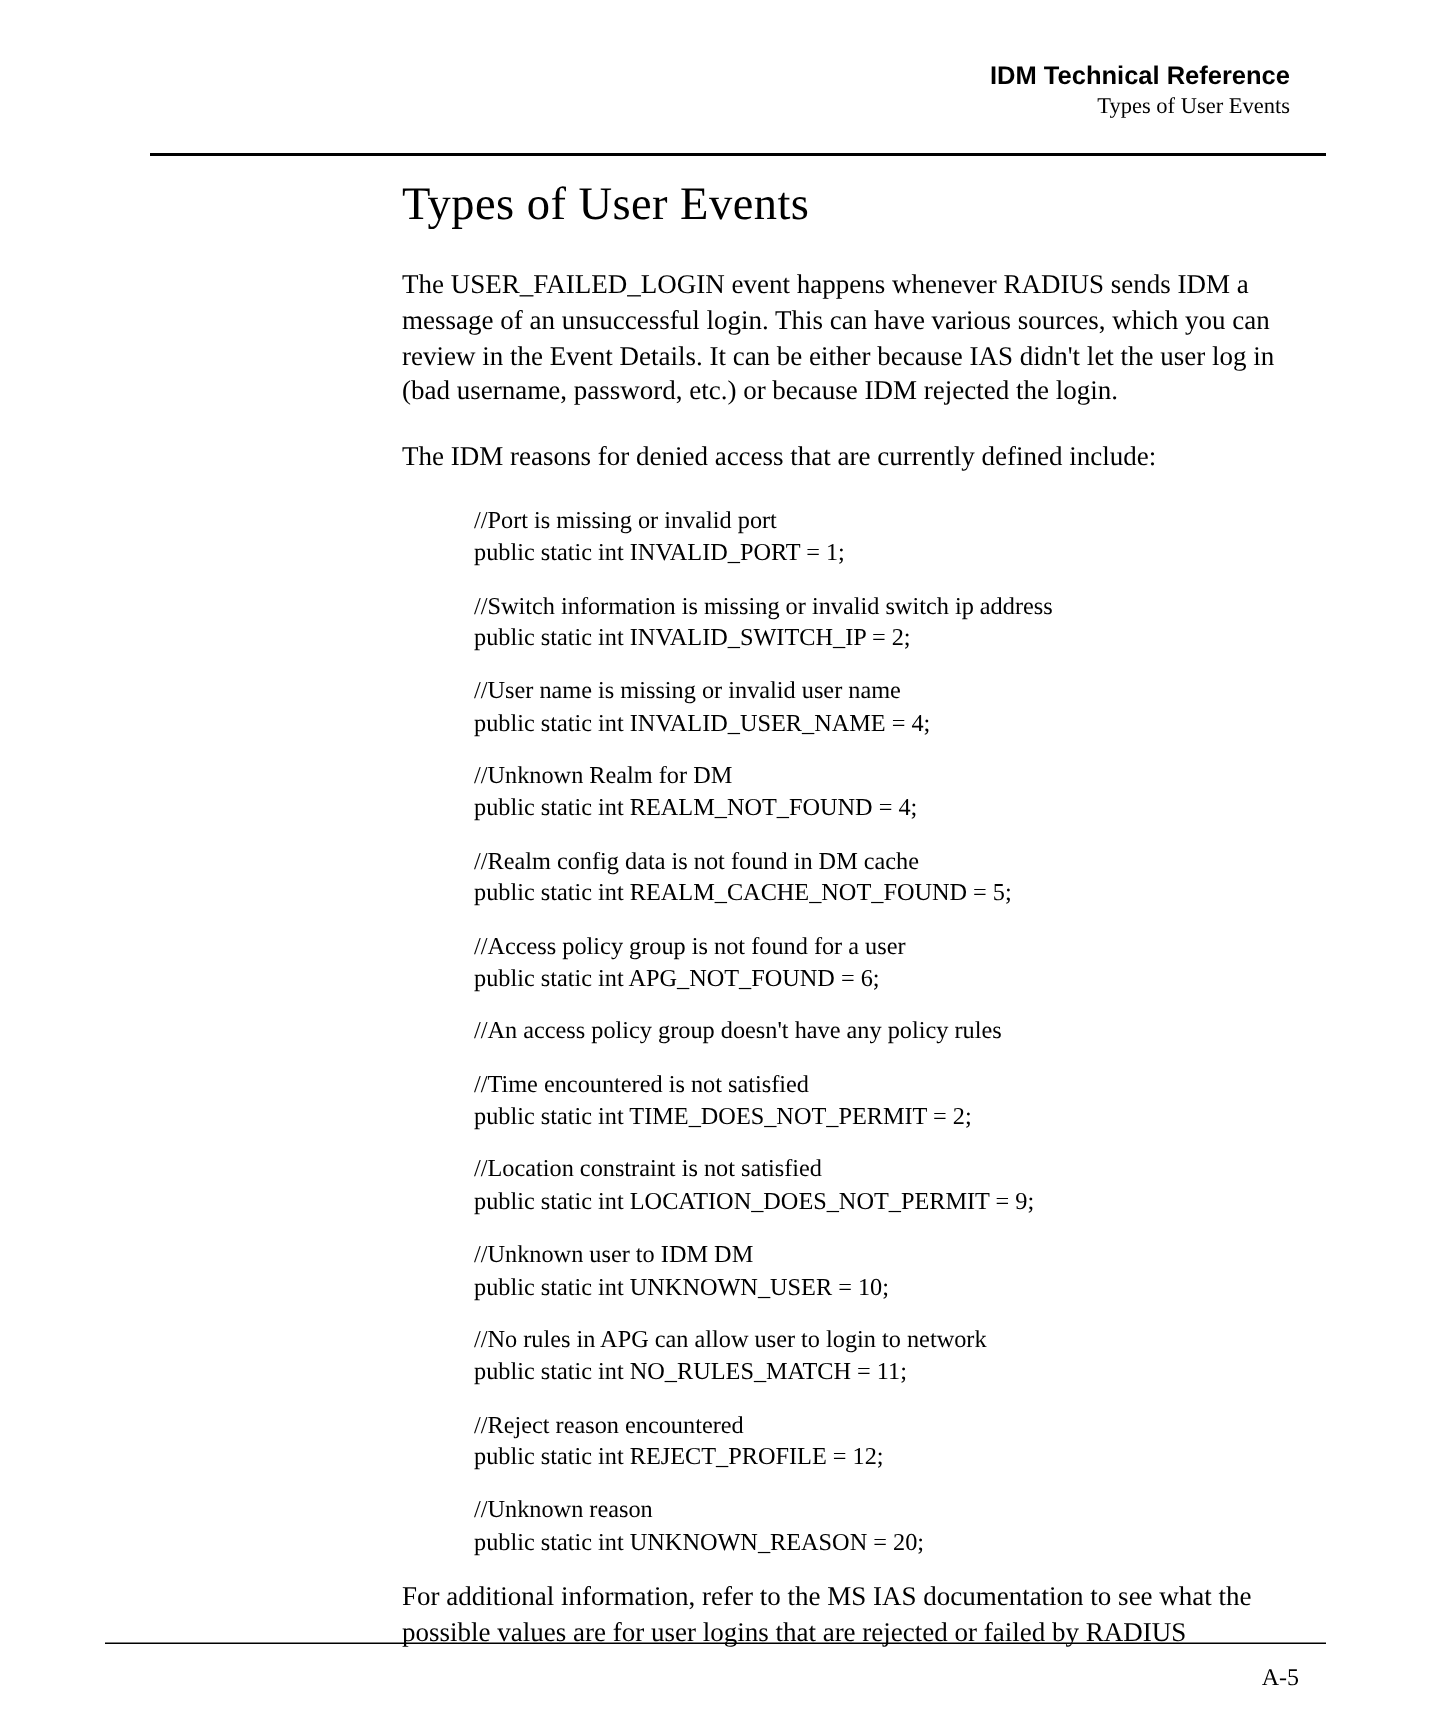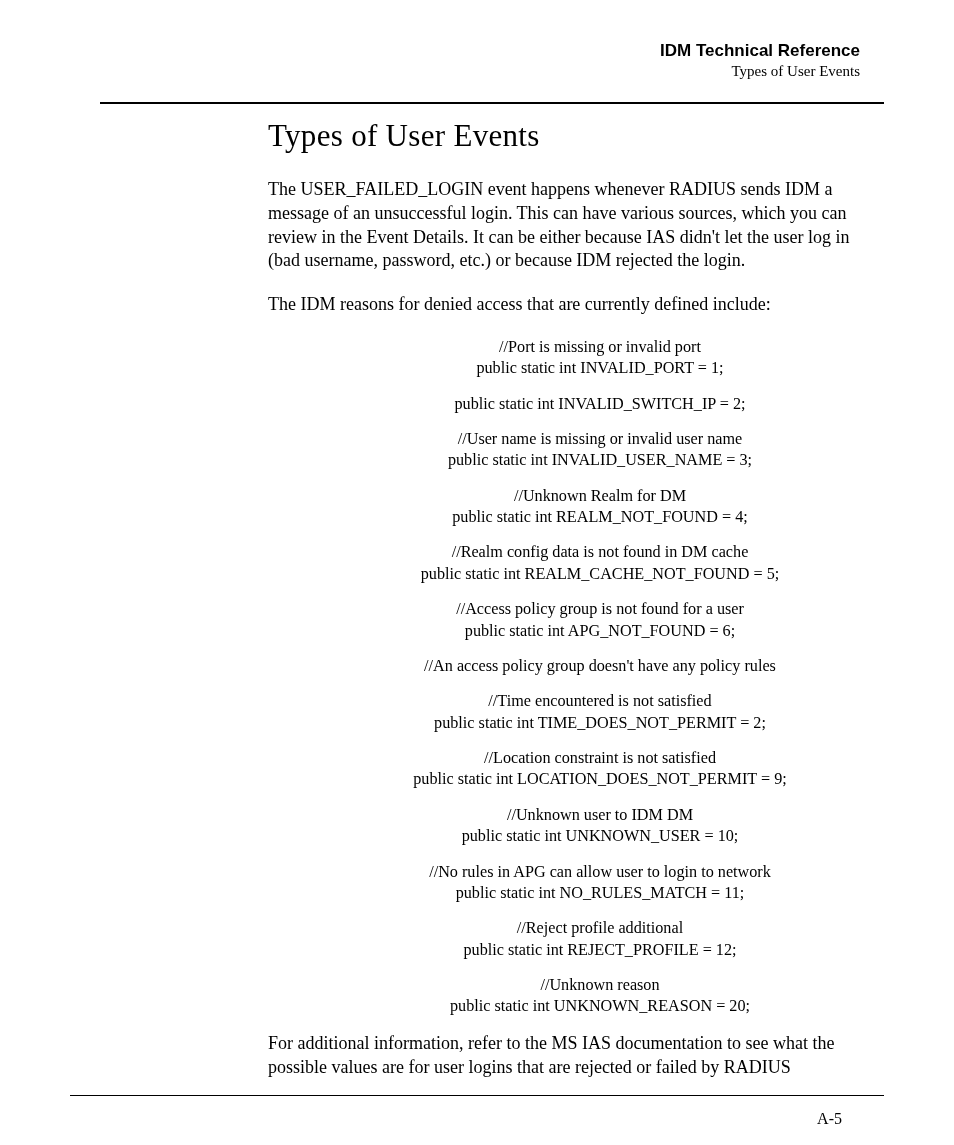--- a/index.html
+++ b/index.html
@@ -53,37 +53,36 @@
     letter-spacing: 0.3px;
   }
   p.body {
     font-size: 18px;
     line-height: 1.32;
     margin: 0 0 20px 0;
     text-align: left;
   }
   .defs {
     margin-left: 48px;
-    text-align: center;
   }
   .def-block {
     font-size: 16.2px;
     line-height: 1.32;
     margin-bottom: 14px;
   }
   .rule-bottom {
     position: absolute;
     left: 70px;
     width: 814px;
     top: 1095px;
     border-top: 1px solid #000;
   }
   .pagenum {
     position: absolute;
-    right: 88px;
+    right: 64px;
     top: 1110px;
     font-size: 16px;
   }
 </style>
 </head>
 <body>
 
 <div class="page">
 
   <div class="header">
@@ -99,25 +98,26 @@
     <p class="body">The USER_FAILED_LOGIN event happens whenever RADIUS sends IDM a message of an unsuccessful login. This can have various sources, which you can review in the Event Details. It can be either because IAS didn't let the user log in (bad username, password, etc.) or because IDM rejected the login.</p>
 
     <p class="body">The IDM reasons for denied access that are currently defined include:</p>
 
     <div class="defs">
       <div class="def-block">
         <div>//Port is missing or invalid port</div>
         <div>public static int INVALID_PORT = 1;</div>
       </div>
       <div class="def-block">
+        <div>//Switch information is missing or invalid switch ip address</div>
         <div>public static int INVALID_SWITCH_IP = 2;</div>
       </div>
       <div class="def-block">
         <div>//User name is missing or invalid user name</div>
-        <div>public static int INVALID_USER_NAME = 3;</div>
+        <div>public static int INVALID_USER_NAME = 4;</div>
       </div>
       <div class="def-block">
         <div>//Unknown Realm for DM</div>
         <div>public static int REALM_NOT_FOUND = 4;</div>
       </div>
       <div class="def-block">
         <div>//Realm config data is not found in DM cache</div>
         <div>public static int REALM_CACHE_NOT_FOUND = 5;</div>
       </div>
       <div class="def-block">
@@ -137,21 +137,21 @@
       </div>
       <div class="def-block">
         <div>//Unknown user to IDM DM</div>
         <div>public static int UNKNOWN_USER = 10;</div>
       </div>
       <div class="def-block">
         <div>//No rules in APG can allow user to login to network</div>
         <div>public static int NO_RULES_MATCH = 11;</div>
       </div>
       <div class="def-block">
-        <div>//Reject profile additional</div>
+        <div>//Reject reason encountered</div>
         <div>public static int REJECT_PROFILE = 12;</div>
       </div>
       <div class="def-block">
         <div>//Unknown reason</div>
         <div>public static int UNKNOWN_REASON = 20;</div>
       </div>
     </div>
 
     <p class="body" style="margin-top:6px;">For additional information, refer to the MS IAS documentation to see what the possible values are for user logins that are rejected or failed by RADIUS</p>
   </div>

